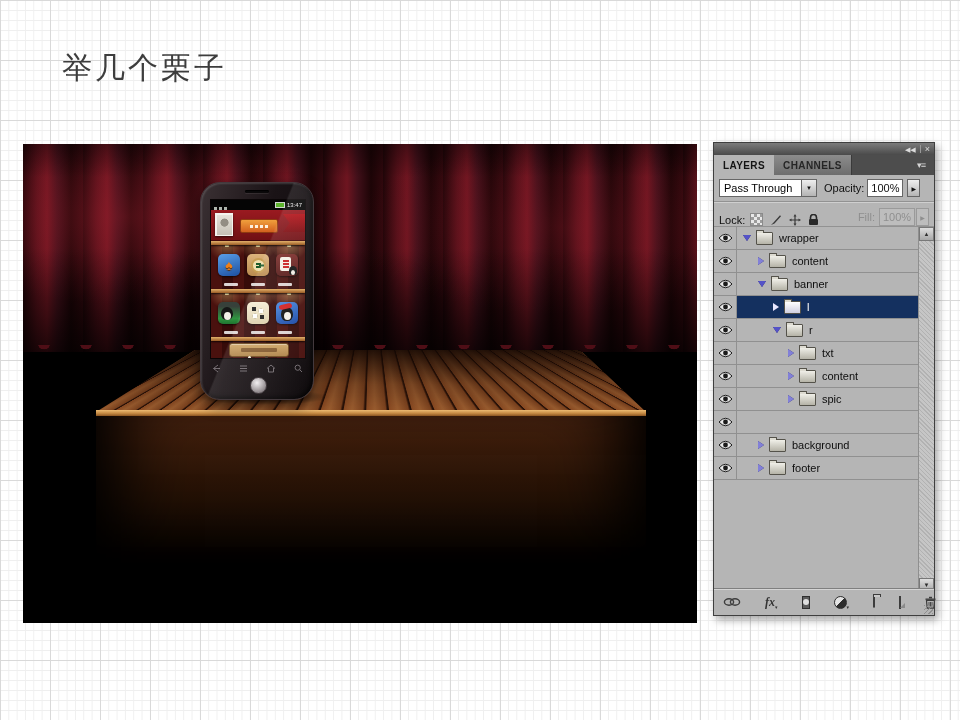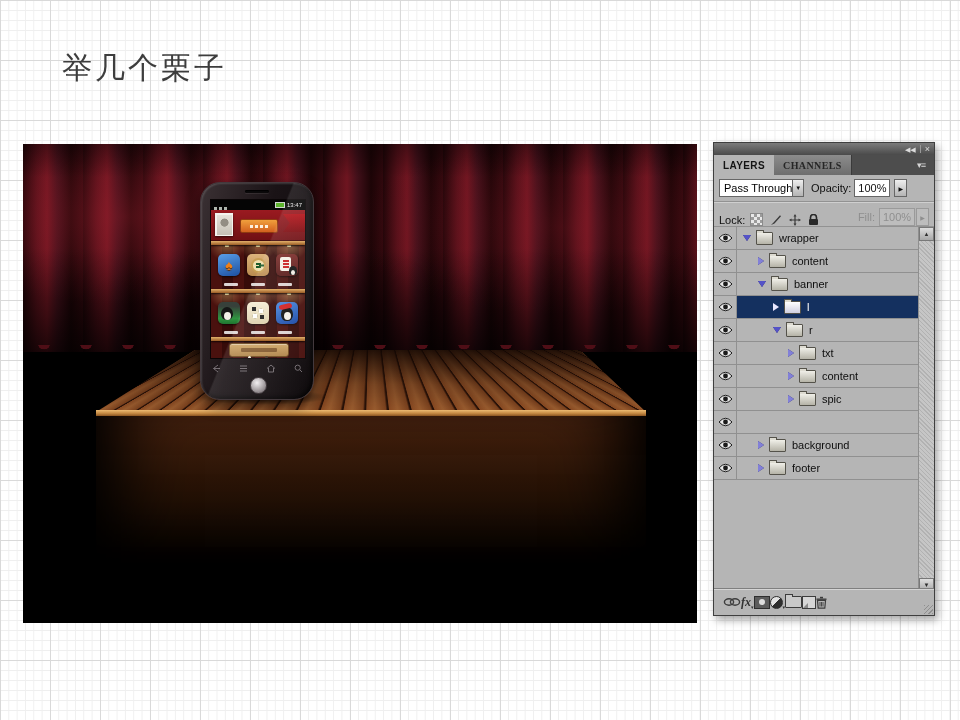--- a/index.html
+++ b/index.html
@@ -124,25 +124,25 @@
   
   .ps-panel{position:absolute;left:713px;top:142px;width:222px;height:474px;background:#b5b5b5;
     border:1px solid #3f3f3f;box-sizing:border-box;box-shadow:3px 4px 8px rgba(0,0,0,.35);
     font-size:11px;color:#111;}
   .titlebar{height:12px;background:linear-gradient(#7b7b7b,#4a4a4a);display:flex;justify-content:flex-end;align-items:center;gap:4px;padding:0 4px;color:#dcdcdc;}
   .titlebar .glyph{font-size:7px;line-height:7px;cursor:default;}
   .titlebar .sep{width:1px;height:8px;background:#9a9a9a;}
   .tabs{height:20px;background:#4d4d4d;display:flex;align-items:stretch;}
   .tab{padding:0 9px;display:flex;align-items:center;font-size:10px;font-weight:bold;letter-spacing:.4px;}
   .tab.active{background:#b5b5b5;color:#141414;}
-  .tab.inactive{background:linear-gradient(#8c8c8c,#6e6e6e);color:#262626;border-right:1px solid #3a3a3a;font-family:Liberation Serif, serif;}
+  .tab.inactive{background:linear-gradient(#8c8c8c,#6e6e6e);color:#262626;border-right:1px solid #3a3a3a;}
   .tabs .flex{flex:1;}
   .panel-menu{width:26px;display:flex;align-items:center;justify-content:center;color:#d6d6d6;font-size:9px;letter-spacing:-1px;}
   .optrow{height:26px;display:flex;align-items:center;padding:0 5px;gap:3px;border-bottom:1px solid #929292;box-shadow:0 1px 0 #cfcfcf;}
-  .combo{width:85px;height:18px;background:#fff;border:1px solid #666;display:flex;align-items:center;box-sizing:border-box;}
+  .combo{width:98px;height:18px;background:#fff;border:1px solid #666;display:flex;align-items:center;box-sizing:border-box;}
   .combo .val{flex:1;padding-left:4px;font-size:11px;color:#000;white-space:nowrap;}
   .combo .btn{width:14px;height:100%;background:linear-gradient(#efefef,#b4b4b4);border-left:1px solid #666;display:flex;align-items:center;justify-content:center;font-size:6px;color:#111;}
   .lbl{font-size:11px;color:#0f0f0f;margin-left:4px;}
   .valbox{width:36px;height:18px;background:#fff;border:1px solid #666;box-sizing:border-box;display:flex;align-items:center;justify-content:center;font-size:11px;}
   .spin{width:13px;height:18px;background:linear-gradient(#efefef,#b4b4b4);border:1px solid #666;box-sizing:border-box;display:flex;align-items:center;justify-content:center;font-size:6px;color:#111;margin-left:1px;}
   .lockrow{height:24px;display:flex;align-items:flex-end;padding:0 5px;border-bottom:1px solid #929292;box-shadow:0 1px 0 #cfcfcf;}
   .lockicons{display:flex;align-items:center;gap:6px;margin-left:5px;}
   .lockicons .ic{display:flex;align-items:center;justify-content:center;width:13px;height:13px;}
   .ic-checker{border:1px solid #8a8a8a;box-sizing:border-box;
     background-image:linear-gradient(45deg,#9b9b9b 25%,transparent 25%,transparent 75%,#9b9b9b 75%),
@@ -166,21 +166,21 @@
   .folder{width:15px;height:11px;background:linear-gradient(#f0efe8,#b5b3a7);border:1px solid #54524a;border-radius:1px;position:relative;margin-right:6px;flex:none;}
   .folder::before{content:"";position:absolute;top:-3px;left:-1px;width:6px;height:2px;background:#dddbd1;border:1px solid #54524a;border-bottom:none;border-radius:1px 1px 0 0;}
   .layer-row.selected .folder{background:linear-gradient(#ffffff,#cfcfe0);}
   .lname{font-size:11px;color:#0e0e0e;}
   .scrollbar{position:absolute;top:0;right:0;bottom:0;width:15px;border-left:1px solid #8f8f8f;
     background:#c0c0c0;background-image:repeating-linear-gradient(45deg,#b2b2b2 0 1px,#c6c6c6 1px 3px);}
   .sc-btn{position:absolute;left:0;right:0;height:14px;background:linear-gradient(#dedede,#a8a8a8);
     border:1px solid #787878;box-sizing:border-box;display:flex;align-items:center;justify-content:center;font-size:6px;color:#2e2e2e;}
   .sc-up{top:0;} .sc-down{bottom:0;}
   .pstoolbar{position:absolute;left:0;right:0;bottom:0;height:26px;border-top:1px solid #7f7f7f;box-shadow:inset 0 1px 0 #d5d5d5;
-    display:flex;align-items:center;padding:0 9px;gap:0;background:#b5b5b5;}
+    display:flex;align-items:center;padding:0 9px;gap:24px;background:#b5b5b5;}
   .tb{display:flex;align-items:center;justify-content:center;height:16px;}
   .fx-label{font-family:"Liberation Serif",serif;font-style:italic;font-weight:bold;font-size:12px;color:#333;}
   .tb-mask{width:14px;height:11px;background:#5c5c5c;border:1px solid #2e2e2e;display:flex;align-items:center;justify-content:center;}
   .tb-mask i{width:6px;height:6px;border-radius:50%;background:#dedede;display:block;}
   .tb-adj{width:11px;height:11px;border-radius:50%;border:1px solid #2e2e2e;background:linear-gradient(135deg,#e4e4e4 50%,#2e2e2e 50%);}
   .tb-folder{width:15px;height:10px;background:#c9c9c9;border:1px solid #3c3c3c;border-radius:1px;position:relative;}
   .tb-folder::before{content:"";position:absolute;top:-3px;left:-1px;width:6px;height:2px;background:#c9c9c9;border:1px solid #3c3c3c;border-bottom:none;}
   .tb-newlayer{width:12px;height:11px;background:#d6d6d6;border:1px solid #3c3c3c;position:relative;}
   .tb-newlayer::before{content:"";position:absolute;left:0;bottom:0;border-style:solid;border-width:0 0 5px 5px;border-color:transparent transparent #8a8a8a transparent;}
   .grip{position:absolute;right:1px;bottom:1px;width:9px;height:9px;

